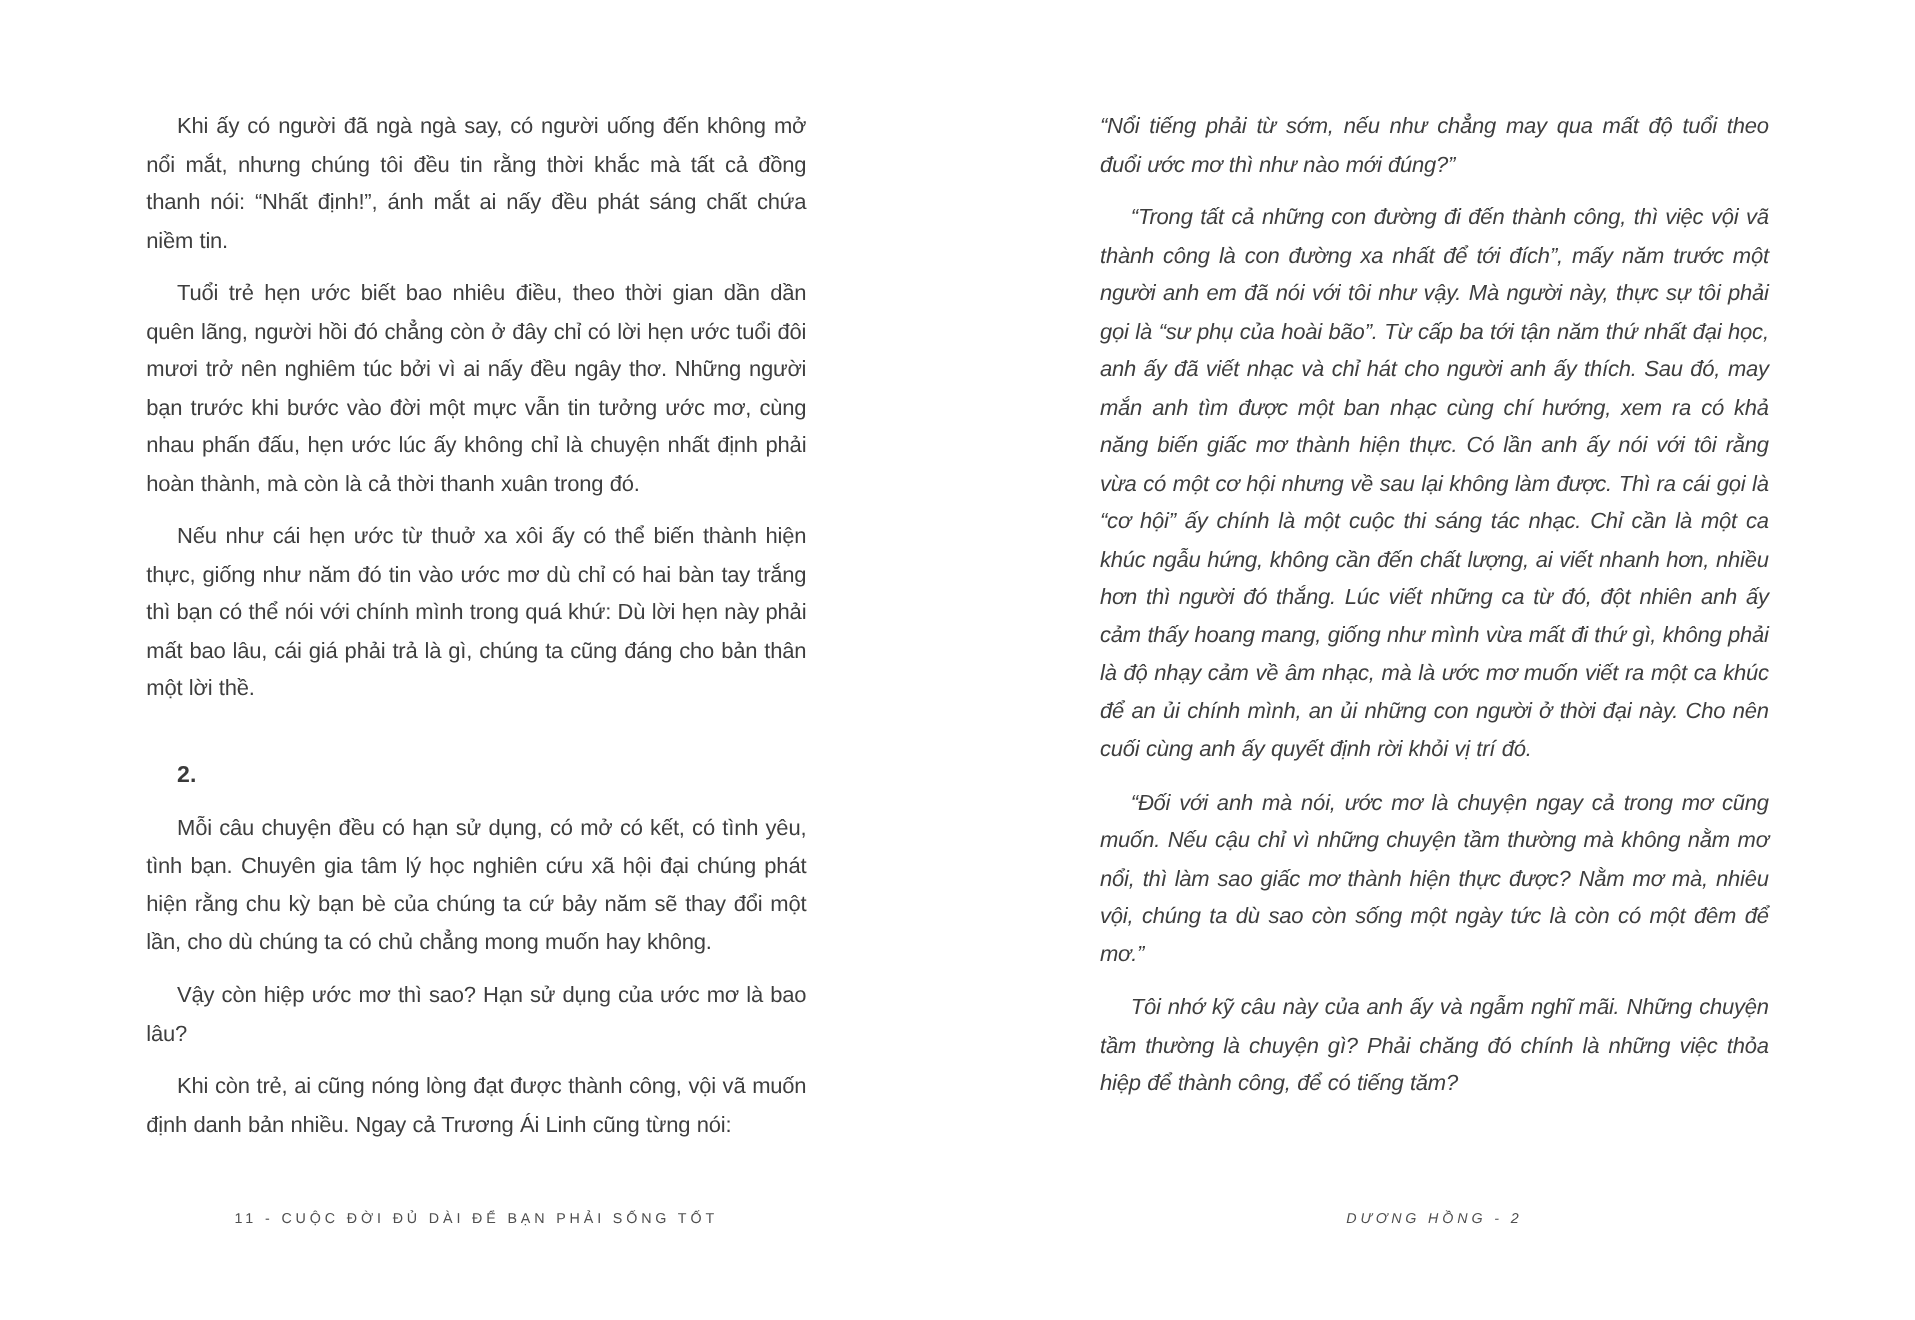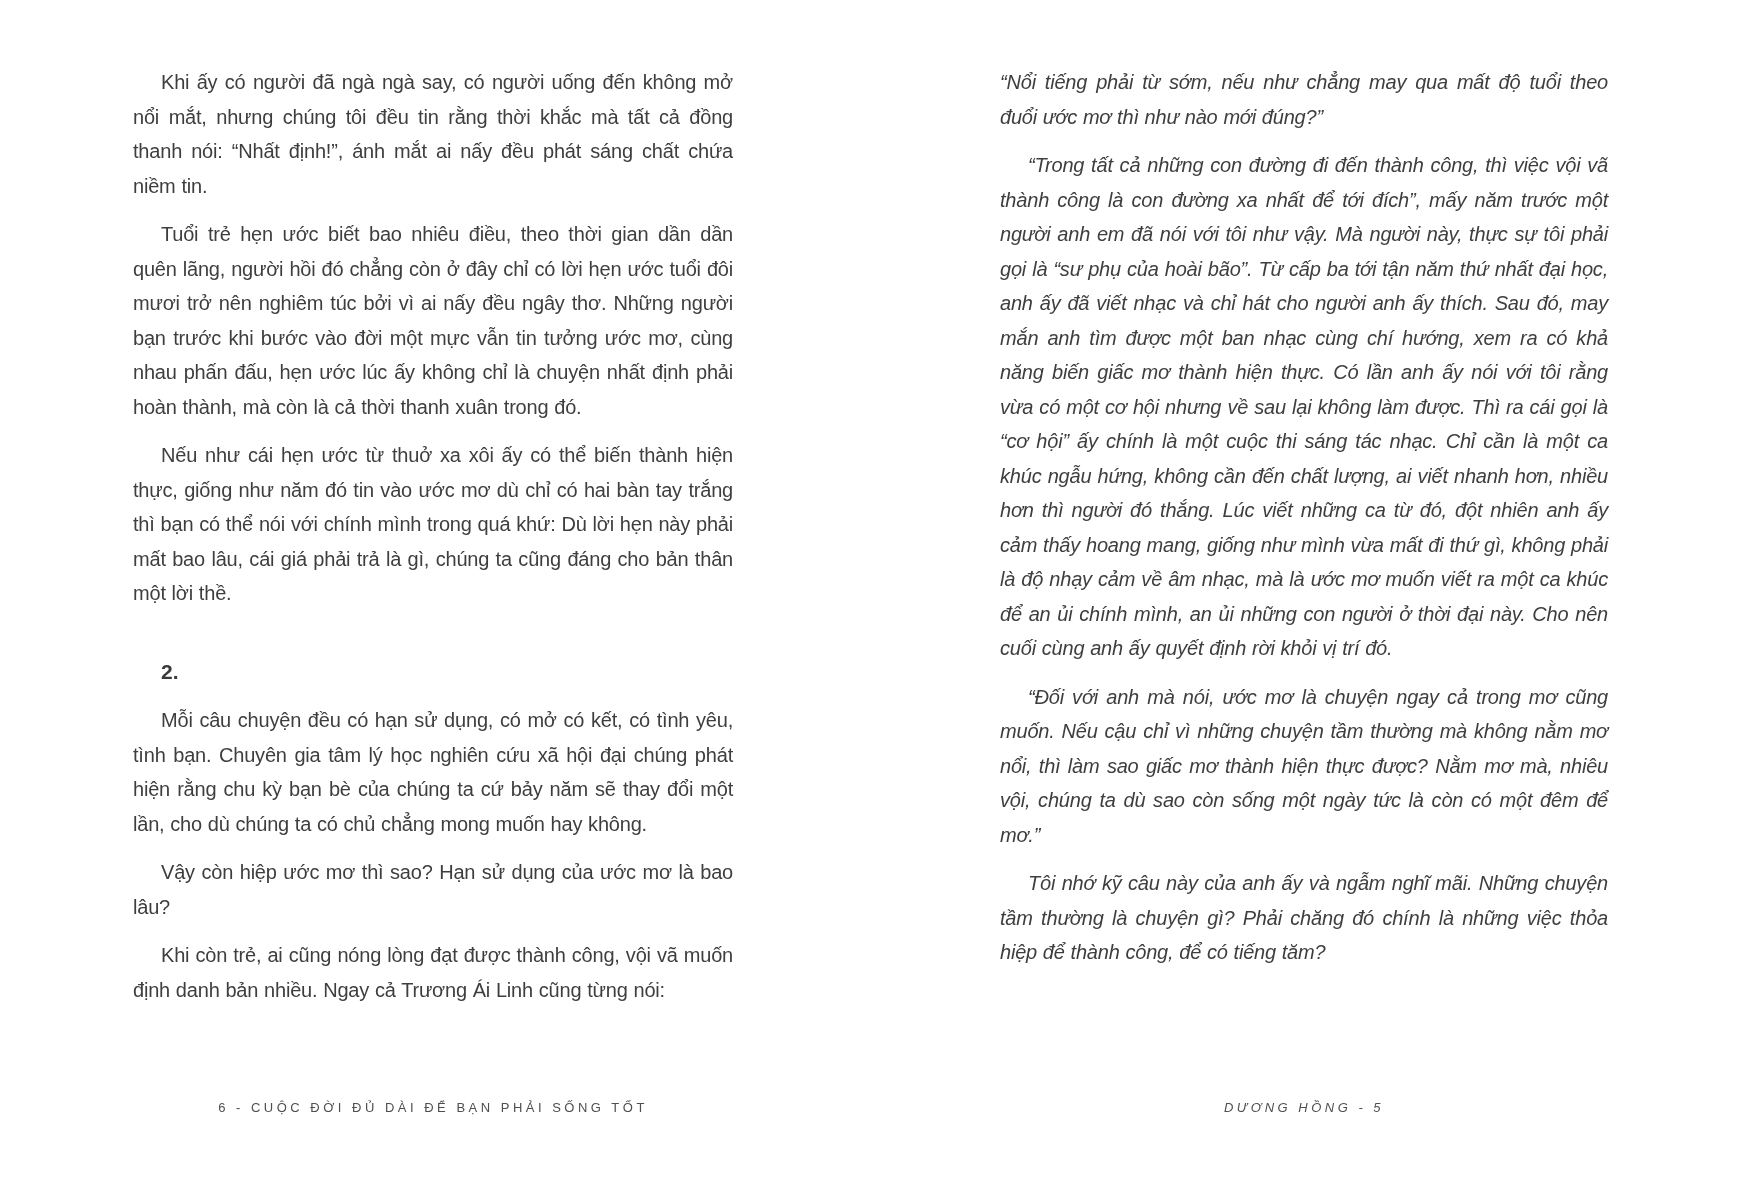--- a/index.html
+++ b/index.html
@@ -19,21 +19,21 @@
   .page {
     position: absolute;
     top: 0;
     height: 1200px;
     background: #ffffff;
   }
   .page-left  { left: 133px;  width: 600px; }
   .page-right { left: 1000px; width: 608px; font-style: italic; }
 
   .page-body {
-    padding-top: 65px;
+    padding-top: 98px;
   }
   .para {
     margin: 0 0 14px 0;
     font-size: 20px;
     line-height: 34.5px;
     letter-spacing: -0.2px;
     text-align: justify;
     text-indent: 28px;
     word-spacing: 0.5px;
   }
@@ -66,24 +66,24 @@
 <section class="page page-left">
   <div class="page-body">
     <p class="para">Khi ấy có người đã ngà ngà say, có người uống đến không mở nổi mắt, nhưng chúng tôi đều tin rằng thời khắc mà tất cả đồng thanh nói: “Nhất định!”, ánh mắt ai nấy đều phát sáng chất chứa niềm tin.</p>
     <p class="para">Tuổi trẻ hẹn ước biết bao nhiêu điều, theo thời gian dần dần quên lãng, người hồi đó chẳng còn ở đây chỉ có lời hẹn ước tuổi đôi mươi trở nên nghiêm túc bởi vì ai nấy đều ngây thơ. Những người bạn trước khi bước vào đời một mực vẫn tin tưởng ước mơ, cùng nhau phấn đấu, hẹn ước lúc ấy không chỉ là chuyện nhất định phải hoàn thành, mà còn là cả thời thanh xuân trong đó.</p>
     <p class="para">Nếu như cái hẹn ước từ thuở xa xôi ấy có thể biến thành hiện thực, giống như năm đó tin vào ước mơ dù chỉ có hai bàn tay trắng thì bạn có thể nói với chính mình trong quá khứ: Dù lời hẹn này phải mất bao lâu, cái giá phải trả là gì, chúng ta cũng đáng cho bản thân một lời thề.</p>
     <h2 class="section-heading">2.</h2>
     <p class="para">Mỗi câu chuyện đều có hạn sử dụng, có mở có kết, có tình yêu, tình bạn. Chuyên gia tâm lý học nghiên cứu xã hội đại chúng phát hiện rằng chu kỳ bạn bè của chúng ta cứ bảy năm sẽ thay đổi một lần, cho dù chúng ta có chủ chẳng mong muốn hay không.</p>
     <p class="para">Vậy còn hiệp ước mơ thì sao? Hạn sử dụng của ước mơ là bao lâu?</p>
     <p class="para">Khi còn trẻ, ai cũng nóng lòng đạt được thành công, vội vã muốn định danh bản nhiều. Ngay cả Trương Ái Linh cũng từng nói:</p>
   </div>
-  <footer class="running-footer">6 - CUỘC ĐỜI ĐỦ DÀI ĐỂ BẠN PHẢI SỐNG TỐT</footer>
+  <footer class="running-footer">11 - CUỘC ĐỜI ĐỦ DÀI ĐỂ BẠN PHẢI SỐNG TỐT</footer>
 </section>
 
 <section class="page page-right">
   <div class="page-body">
     <p class="para no-indent">“Nổi tiếng phải từ sớm, nếu như chẳng may qua mất độ tuổi theo đuổi ước mơ thì như nào mới đúng?”</p>
     <p class="para">“Trong tất cả những con đường đi đến thành công, thì việc vội vã thành công là con đường xa nhất để tới đích”, mấy năm trước một người anh em đã nói với tôi như vậy. Mà người này, thực sự tôi phải gọi là “sư phụ của hoài bão”. Từ cấp ba tới tận năm thứ nhất đại học, anh ấy đã viết nhạc và chỉ hát cho người anh ấy thích. Sau đó, may mắn anh tìm được một ban nhạc cùng chí hướng, xem ra có khả năng biến giấc mơ thành hiện thực. Có lần anh ấy nói với tôi rằng vừa có một cơ hội nhưng về sau lại không làm được. Thì ra cái gọi là “cơ hội” ấy chính là một cuộc thi sáng tác nhạc. Chỉ cần là một ca khúc ngẫu hứng, không cần đến chất lượng, ai viết nhanh hơn, nhiều hơn thì người đó thắng. Lúc viết những ca từ đó, đột nhiên anh ấy cảm thấy hoang mang, giống như mình vừa mất đi thứ gì, không phải là độ nhạy cảm về âm nhạc, mà là ước mơ muốn viết ra một ca khúc để an ủi chính mình, an ủi những con người ở thời đại này. Cho nên cuối cùng anh ấy quyết định rời khỏi vị trí đó.</p>
     <p class="para">“Đối với anh mà nói, ước mơ là chuyện ngay cả trong mơ cũng muốn. Nếu cậu chỉ vì những chuyện tầm thường mà không nằm mơ nổi, thì làm sao giấc mơ thành hiện thực được? Nằm mơ mà, nhiêu vội, chúng ta dù sao còn sống một ngày tức là còn có một đêm để mơ.”</p>
     <p class="para">Tôi nhớ kỹ câu này của anh ấy và ngẫm nghĩ mãi. Những chuyện tầm thường là chuyện gì? Phải chăng đó chính là những việc thỏa hiệp để thành công, để có tiếng tăm?</p>
   </div>
-  <footer class="running-footer">DƯƠNG HỒNG - 5</footer>
+  <footer class="running-footer">DƯƠNG HỒNG - 2</footer>
 </section>
 
 </body></html>

